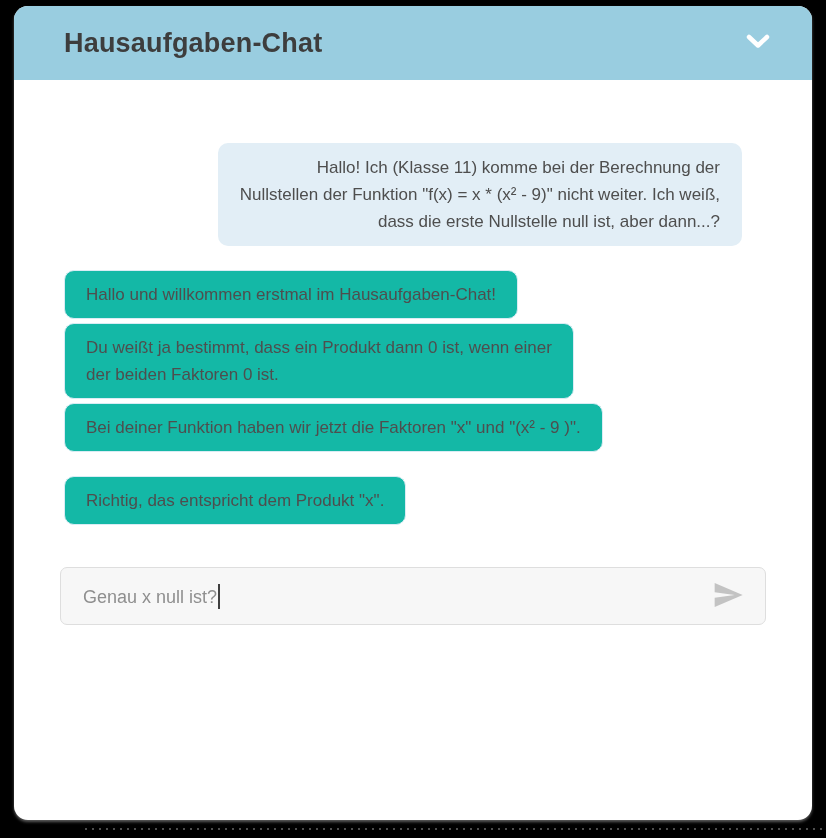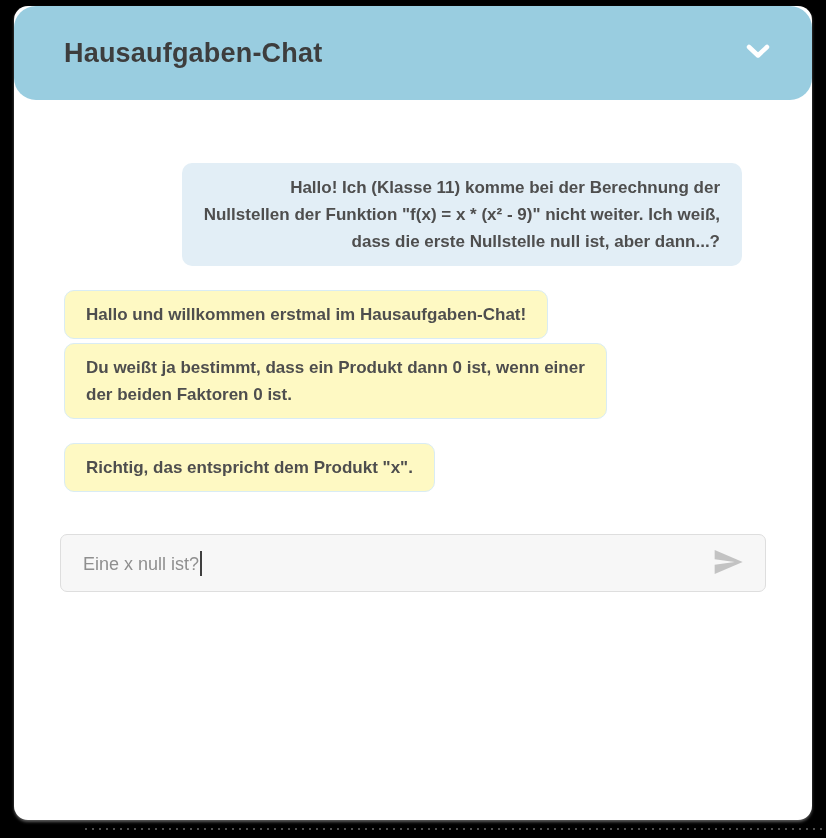--- a/index.html
+++ b/index.html
@@ -16,52 +16,51 @@
     left: 14px;
     top: 6px;
     width: 798px;
     height: 814px;
     background: #fff;
     border-radius: 14px;
     overflow: hidden;
     box-shadow: 0 2px 3px rgba(165,165,165,0.55);
   }
   .header {
-    height: 94px;
+    height: 74px;
     background: var(--header-bg, #99cde0);
     display: flex;
     align-items: center;
     justify-content: space-between;
     padding: 0 38px 0 50px;
     box-sizing: border-box;
-    border-radius: 22px;
   }
   .title {
     font-size: 27px;
     font-weight: bold;
     color: var(--header-title, #3d3d3d);
     margin: 0;
     letter-spacing: 0.2px;
   }
   .chev-btn { background: none; border: none; padding: 4px; cursor: pointer; display: flex; }
   .chat { padding: 63px 50px 0 50px; }
-  .row { display: flex; font-weight: bold; }
+  .row { display: flex; }
   .row + .row { margin-top: 4px; }
   .row.new-group { margin-top: 24px; }
   .row.user { justify-content: flex-end; }
   .bubble {
     display: inline-block;
     box-sizing: border-box;
     padding: 10px 21px;
     border-radius: 10px;
     font-size: 17px;
     line-height: 27px;
     color: var(--message-text, #4e4e4e);
     white-space: pre-line;
-    background: #fef9c3;
+    background: #14b8a6;
     border: 1px solid var(--bot-bubble-border, #d9ecf4);
   }
   .row.user .bubble {
     margin-right: 20px;
     background: var(--user-bubble-bg, #e2eef6);
     border: 1px solid transparent;
     text-align: right;
   }
   .composer {
     margin: 42px 46px 0 46px;
@@ -117,27 +116,30 @@
 Nullstellen der Funktion "f(x) = x * (x² - 9)" nicht weiter. Ich weiß,
 dass die erste Nullstelle null ist, aber dann...?</div>
   </div>
       <div class="row bot new-group">
     <div class="bubble">Hallo und willkommen erstmal im Hausaufgaben-Chat!</div>
   </div>
       <div class="row bot">
     <div class="bubble">Du weißt ja bestimmt, dass ein Produkt dann 0 ist, wenn einer
 der beiden Faktoren 0 ist.</div>
   </div>
+      <div class="row bot">
+    <div class="bubble">Bei deiner Funktion haben wir jetzt die Faktoren "x" und "(x² - 9 )".</div>
+  </div>
       <div class="row bot new-group">
     <div class="bubble">Richtig, das entspricht dem Produkt "x".</div>
   </div>
     </div>
 
   <div class="composer">
-    <span class="input-area"><span class="input-text">Eine x null ist?</span><span class="caret"></span></span>
+    <span class="input-area"><span class="input-text">Genau x null ist?</span><span class="caret"></span></span>
     <button class="send-btn">
       <span>
         <svg viewBox="0 0 24 24" width="38" height="32" style="fill:#c3c3c3">
           <path d="M2.01 21L23 12 2.01 3 2 10l15 2-15 2z"></path>
         </svg>
       </span>
     </button>
   </div>
 </div>
 

